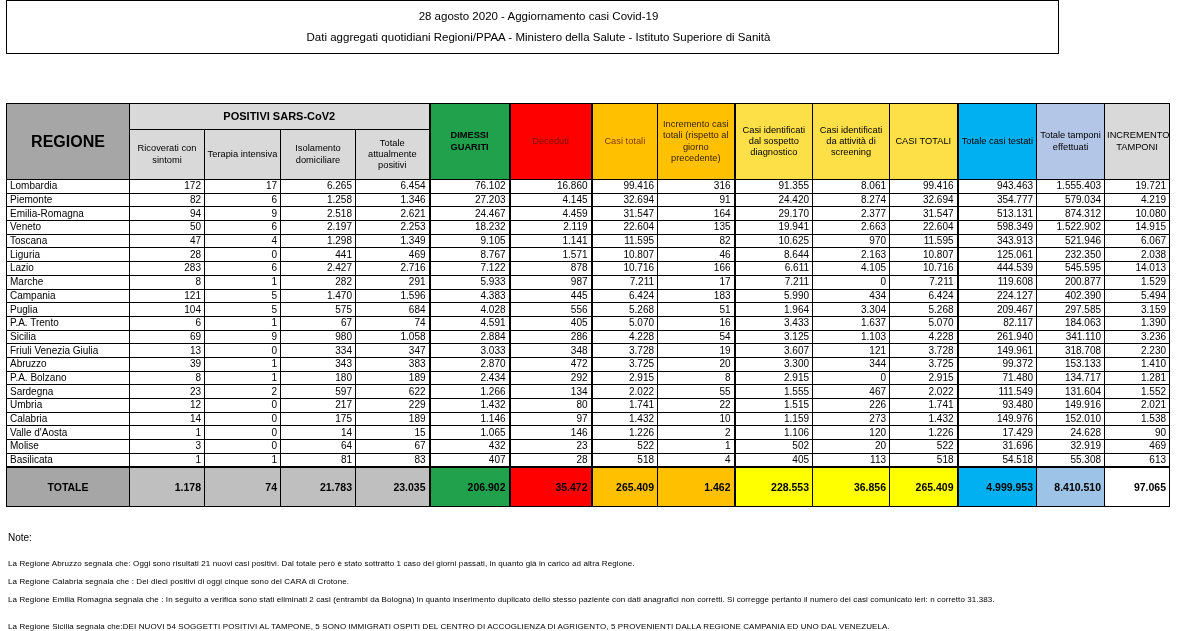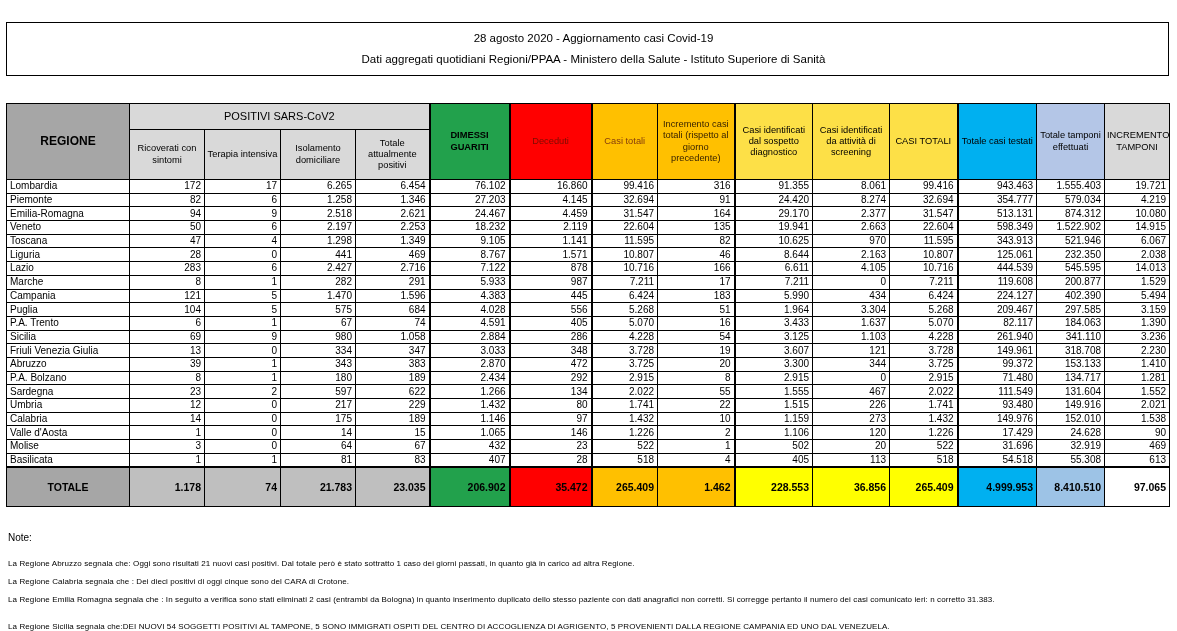--- a/index.html
+++ b/index.html
@@ -1,36 +1,36 @@
 <!DOCTYPE html>
 <html><head>
 <meta charset="utf-8">
 <style>
   html,body{margin:0;padding:0;}
   body{
     width:1177px;height:631px;background:#ffffff;position:relative;
     font-family:"Liberation Sans", sans-serif;color:#000;
   }
   .title-box{
-    position:absolute;left:6px;top:22px;width:1163px;height:54px;
+    position:absolute;left:6px;top:0;width:1053px;height:54px;
     border:1px solid #000;box-sizing:border-box;
     display:flex;flex-direction:column;justify-content:space-evenly;align-items:center;padding-left:12px;
   }
   .title-line{font-size:11.5px;line-height:1;}
   table{
     position:absolute;left:6px;top:103px;width:1163px;
     border-collapse:collapse;table-layout:fixed;
   }
   th,td{border:1px solid #000;box-sizing:border-box;overflow:hidden;}
   thead th{
     font-weight:normal;font-size:9.3px;line-height:1.2;padding:1px 2px;
     text-align:center;vertical-align:middle;
   }
-  .h-regione{background:#A6A6A6;font-weight:bold;font-size:12px;}
-  .h-group{background:#D9D9D9;font-weight:normal;font-size:11px;height:26px;}
+  .h-regione{background:#A6A6A6;font-weight:bold;font-size:16px;}
+  .h-group{background:#D9D9D9;font-weight:bold;font-size:11px;height:26px;}
   .h-sub{background:#D9D9D9;height:50px;}
   .h-green{background:#22A14C;font-weight:bold;}
   .h-red{background:#FF0000;color:#7B0C00;}
   .h-orange{background:#FFC000;color:#843C0C;}
   .h-orange2{background:#FFC000;color:#3a2400;}
   .h-yellow{background:#fde047;}
   .h-cyan{background:#00B0F0;}
   .h-lblue{background:#B4C6E7;}
   .h-gray{background:#D9D9D9;}
   tbody td{font-size:10px;height:13.7px;line-height:12px;padding:0 3px;background:#fff;}

